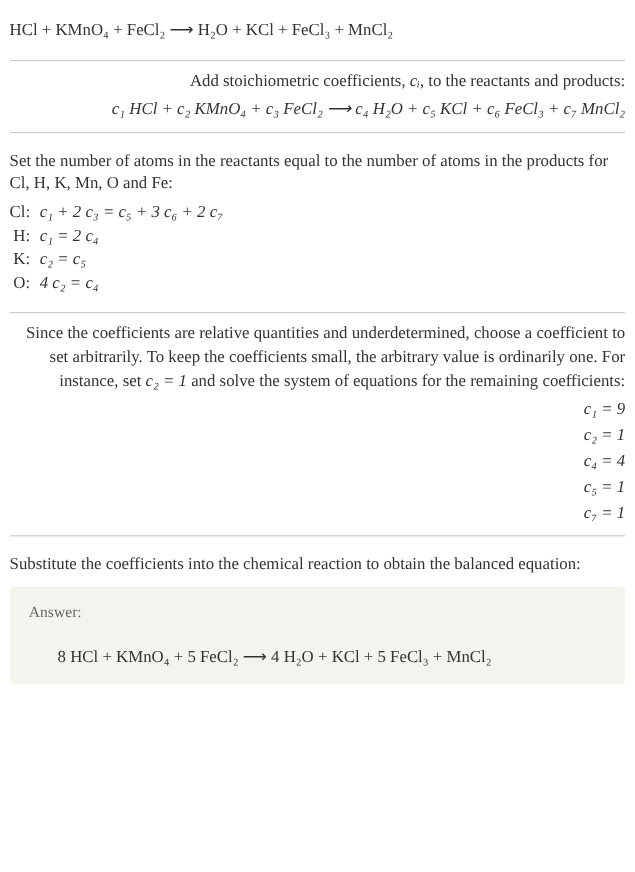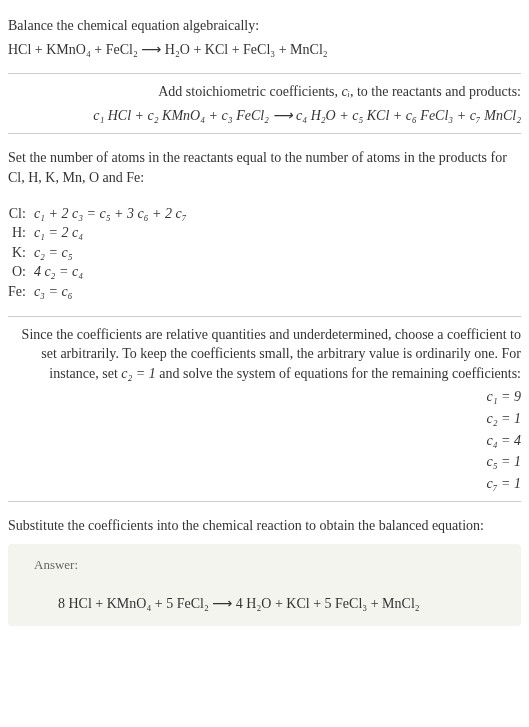--- a/index.html
+++ b/index.html
@@ -21,41 +21,41 @@
     }
     .section.bordered {
       border-top: 1px solid #cccccc;
       border-bottom: 1px solid #cccccc;
       margin: 6px 0;
       text-align: right;
     }
     .table-wrapper {
       display: table;
       margin-left: 0;
-      margin-top: 16px;
+      margin-top: 4px;
     }
     .table-row {
       display: table-row;
     }
     .table-cell-label {
       display: table-cell;
       text-align: right;
       padding-right: 8px;
       white-space: nowrap;
     }
     .table-cell-value {
       display: table-cell;
     }
     .coeff-line {
       margin-top: 2px;
     }
     .answer-box {
       background: #f4f4ee;
       border-radius: 4px;
-      padding: 12px 26px;
+      padding: 12px 16px;
       margin-top: 8px;
     }
     .answer-label {
       color: #666666;
       font-size: 13px;
       margin-bottom: 6px;
     }
     .answer-content {
       padding-left: 24px;
       margin-top: 20px;
@@ -64,21 +64,20 @@
       font-style: italic;
     }
     .mb4 {
       margin-bottom: 4px;
     }
   </style>
 </head>
 <body>
 
 <div class="section">
-  <div class="mb4">Balance the chemical equation algebraically:</div>
   <div>HCl + KMnO₄ + FeCl₂  ⟶  H₂O + KCl + FeCl₃ + MnCl₂</div>
 </div>
 
 <div class="section bordered">
   <div class="mb4">
     <span>Add stoichiometric coefficients, </span><span class="italic">cᵢ</span><span>, to the reactants and products:</span>
   </div>
   <div class="italic">c₁ HCl + c₂ KMnO₄ + c₃ FeCl₂  ⟶  c₄ H₂O + c₅ KCl + c₆ FeCl₃ + c₇ MnCl₂</div>
 </div>
 
@@ -94,24 +93,20 @@
       <div class="table-cell-value italic">c₁ = 2 c₄</div>
     </div>
     <div class="table-row">
       <div class="table-cell-label">K:</div>
       <div class="table-cell-value italic">c₂ = c₅</div>
     </div>
     <div class="table-row">
       <div class="table-cell-label">O:</div>
       <div class="table-cell-value italic">4 c₂ = c₄</div>
     </div>
-    <div class="table-row">
-      <div class="table-cell-label">Fe:</div>
-      <div class="table-cell-value italic">c₃ = c₆</div>
-    </div>
   </div>
 </div>
 
 <div class="section bordered">
   <div class="mb4">
     <span>Since the coefficients are relative quantities and underdetermined, choose a coefficient to set arbitrarily. To keep the coefficients small, the arbitrary value is ordinarily one. For instance, set </span><span class="italic">c₂ = 1</span><span> and solve the system of equations for the remaining coefficients:</span>
   </div>
   <div class="italic coeff-line">c₁ = 9</div>
   <div class="italic coeff-line">c₂ = 1</div>
   <div class="italic coeff-line">c₄ = 4</div>

